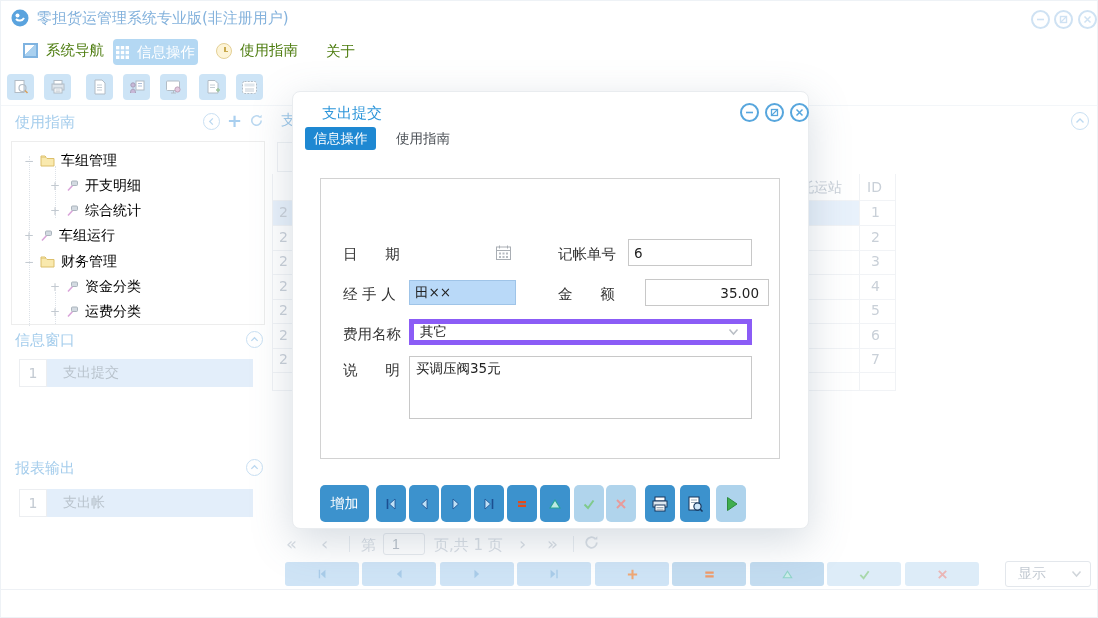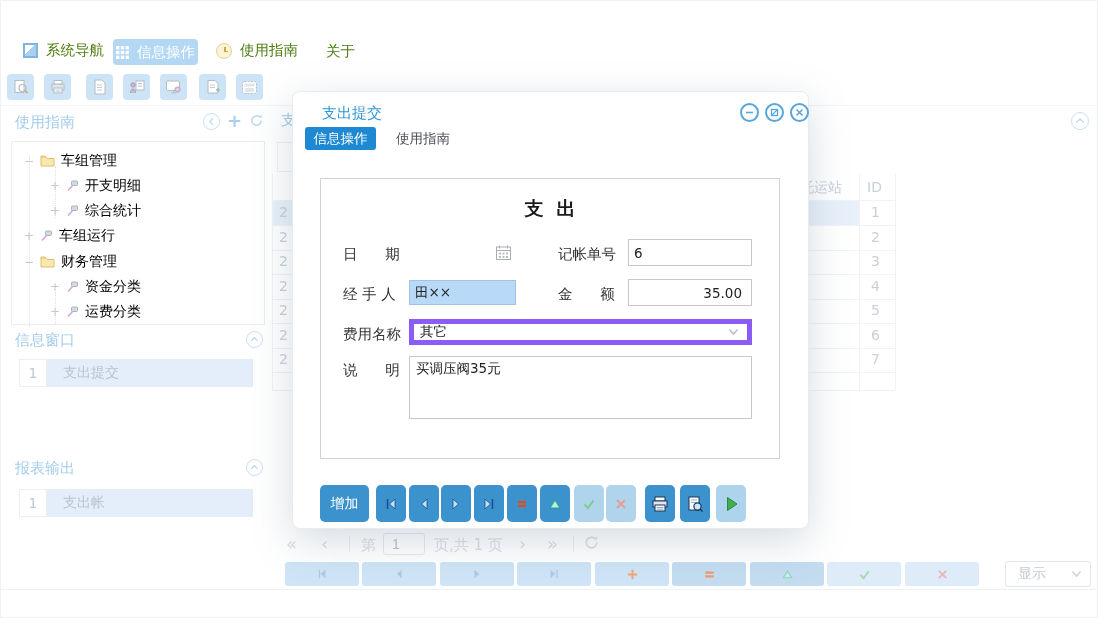--- a/index.html
+++ b/index.html
@@ -55,20 +55,46 @@
   .dbtn{position:absolute;top:393px;height:37px;border-radius:5px;background:#3c92cd;display:flex;align-items:center;justify-content:center;}
   .dbtn.dis{background:#b0d4ec;}
   .dbtn.lt{background:#aed3ec;}
   textarea.fnote{resize:none;position:absolute;border:1px solid #c8c8c8;font-size:13.5px;color:#222;font-family:"DejaVu Sans","Liberation Sans",sans-serif;padding:3px 6px;box-sizing:border-box;outline:none;}
 </style>
 </head>
 <body>
 
 <div id="app">
 
+  <div class="abs" style="left:0;top:0;width:1098px;height:34px;">
+    <div class="abs" style="left:10px;top:8px;width:18px;height:18px;">
+      <svg width="18" height="18" viewBox="0 0 18 18">
+          <circle cx="9" cy="9" r="8.5" fill="#5aa3de"></circle>
+          <path d="M5 10a5 5 0 0 0 8-1" stroke="#fff" stroke-width="2" fill="none"></path>
+          <circle cx="6.5" cy="6.5" r="2" fill="#fff"></circle>
+        </svg>
+    </div>
+    <div class="abs title-text" style="left:36px;top:8px;">零担货运管理系统专业版(非注册用户)</div>
+    <div class="abs winctl" style="left:1030px;top:9px;">
+      <svg width="9" height="9" viewBox="0 0 9 9">
+          <path d="M1 4.5h7" stroke="currentColor" stroke-width="1.6"></path>
+        </svg>
+    </div>
+    <div class="abs winctl" style="left:1053px;top:9px;">
+      <svg width="9" height="9" viewBox="0 0 9 9">
+          <rect x="1.5" y="1.5" width="6" height="6" fill="none" stroke="currentColor" stroke-width="1.4"></rect>
+          <path d="M1.5 7.5L7.5 1.5" stroke="currentColor" stroke-width="1.2"></path>
+        </svg>
+    </div>
+    <div class="abs winctl" style="left:1077px;top:9px;">
+      <svg width="9" height="9" viewBox="0 0 9 9">
+          <path d="M1.5 1.5l6 6M7.5 1.5l-6 6" stroke="currentColor" stroke-width="1.5"></path>
+        </svg>
+    </div>
+  </div>
 
   <div class="abs" style="left:0;top:36px;width:1098px;height:30px;">
     <div class="abs" style="left:22px;top:4px;display:flex;align-items:center;gap:8px;">
       <span class="navsq"></span>
       <span class="menu-label">系统导航</span>
     </div>
     <div class="abs menu-active" style="left:112px;top:2px;width:85px;height:26px;">
       <svg width="13" height="13" viewBox="0 0 13 13">
           <g fill="#fff">
             <rect x="0" y="0" width="3.4" height="3.4"></rect>
@@ -397,21 +423,20 @@
     <div class="abs dctl" style="left:497px;top:11px;">
       <svg width="9" height="9" viewBox="0 0 9 9">
           <path d="M1.5 1.5l6 6M7.5 1.5l-6 6" stroke="currentColor" stroke-width="1.5"></path>
         </svg>
     </div>
 
     <div class="abs dtab-act" style="left:12px;top:35px;width:71px;height:23px;">信息操作</div>
     <div class="abs dtab" style="left:95px;top:35px;width:70px;height:23px;">使用指南</div>
 
     <div class="abs formbox" style="left:27px;top:86px;width:458px;height:279px;">
-      <div class="abs fhead pre" style="left:0;top:17px;width:458px;">支  出</div>
 
       <div class="abs flabel pre" style="left:22px;top:66px;">日      期</div>
       <span class="abs" style="left:174px;top:65px;">
         <svg width="17" height="17" viewBox="0 0 17 17">
             <rect x="1.5" y="3" width="14" height="12.5" fill="#fff" stroke="#a9aeb4"></rect>
             <path d="M1.5 6.5h14" stroke="#a9aeb4"></path>
             <path d="M4.5 1.5v3M12.5 1.5v3" stroke="#a9aeb4"></path>
             <g fill="#b7bcc2">
               <rect x="4" y="8.5" width="2" height="2"></rect>
               <rect x="7.5" y="8.5" width="2" height="2"></rect>
@@ -421,21 +446,21 @@
               <rect x="11" y="12" width="2" height="2"></rect>
             </g>
           </svg>
       </span>
       <div class="abs flabel" style="left:237px;top:66px;">记帐单号</div>
       <input class="finput" style="left: 307px; top: 60px; width: 124px; height: 27px;" value="6">
 
       <div class="abs flabel pre" style="left:22px;top:106px;">经 手 人</div>
       <input class="finput" style="left: 88px; top: 101px; width: 107px; height: 25px; background: rgb(185, 217, 248); border-color: rgb(159, 196, 232);" value="田××">
       <div class="abs flabel pre" style="left:237px;top:106px;">金      额</div>
-      <input class="finput" style="left: 307px; top: 100px; width: 124px; height: 27px; text-align: right; padding-right: 9px;" value="35.00">
+      <input class="finput" style="left: 324px; top: 100px; width: 124px; height: 27px; text-align: right; padding-right: 9px;" value="35.00">
 
       <div class="abs flabel" style="left:22px;top:146px;">费用名称</div>
       <div class="fselect" style="left:88px;top:140px;width:343px;height:26px;">
         <span>其它</span>
         <svg class="chev" width="11" height="8" viewBox="0 0 11 8">
             <path d="M1.5 1.5L5.5 6l4-4.5" fill="none" stroke="#b9bec5" stroke-width="1.5"></path>
           </svg>
       </div>
 
       <div class="abs flabel pre" style="left:22px;top:182px;">说      明</div>

